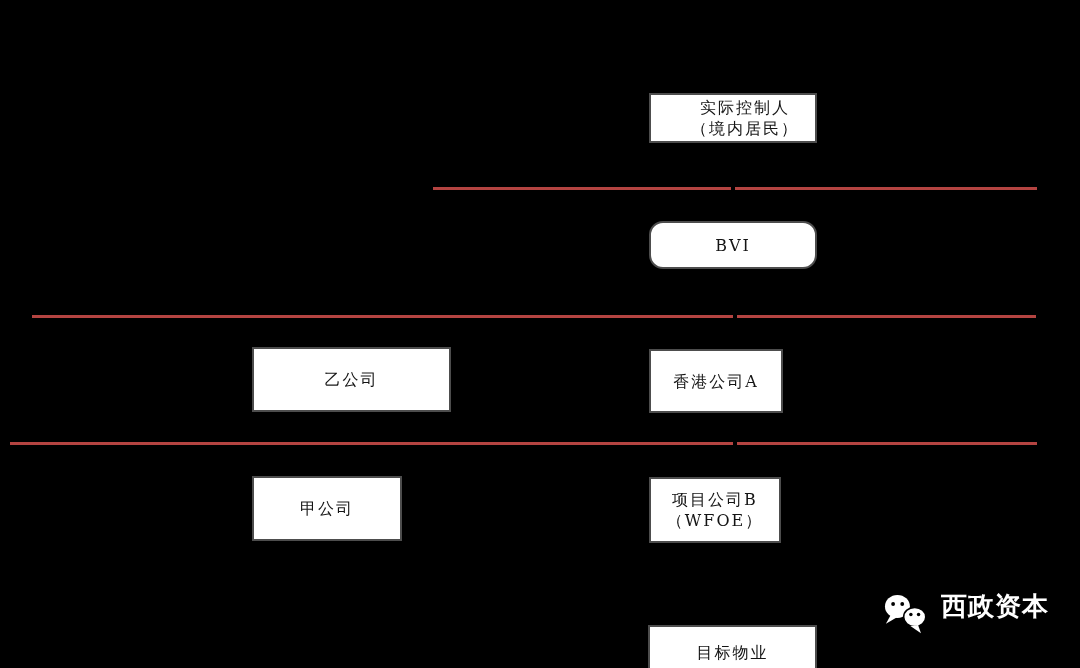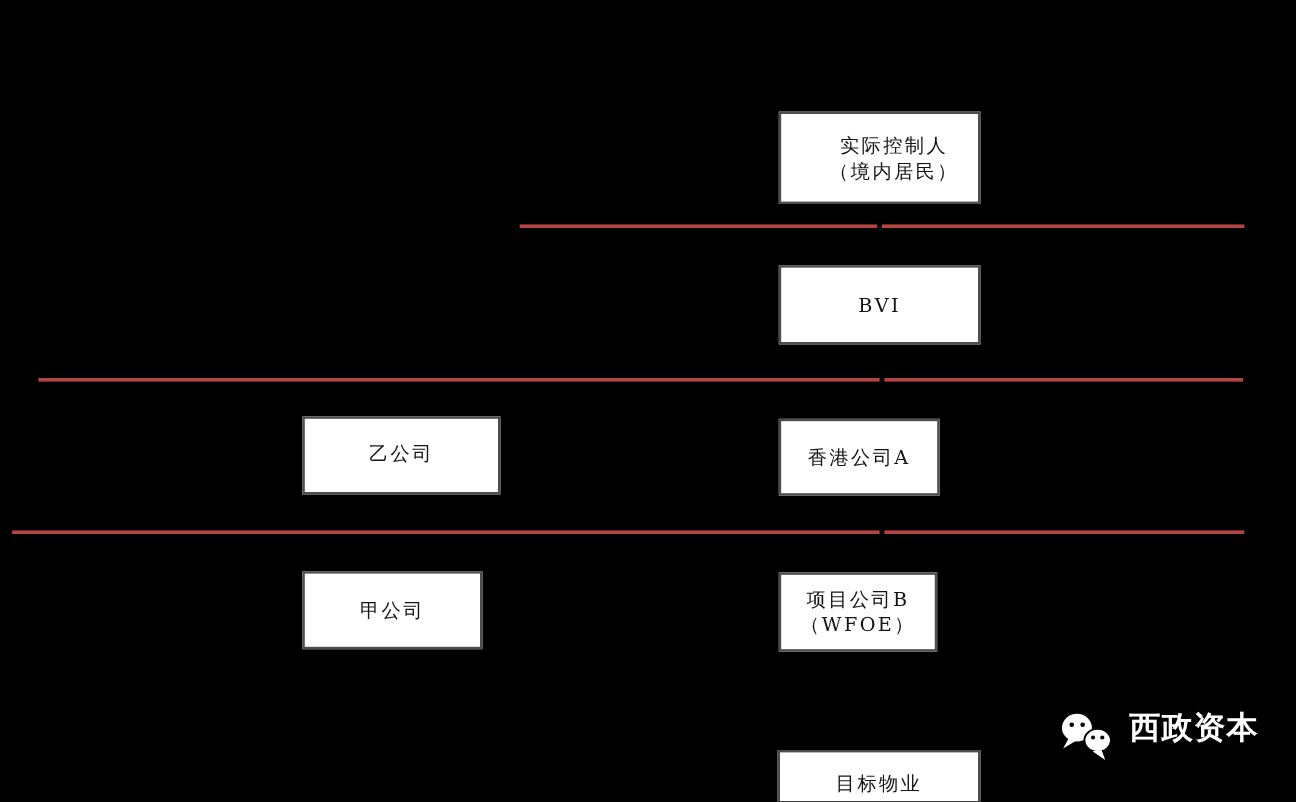--- a/index.html
+++ b/index.html
@@ -55,28 +55,28 @@
 <body>
 
 <div id="canvas">
 
   <div id="dividers">
       <div class="divider" style="left: 433px; top: 187px; width: 604px;"></div>
       <div class="divider" style="left: 32px; top: 315px; width: 1004px;"></div>
       <div class="divider" style="left: 10px; top: 442px; width: 1027px;"></div>
     </div>
   <div id="nodes">
-      <div class="node" style="left: 649px; top: 93px; width: 168px; height: 77px; padding-left: 24px;">
+      <div class="node" style="left: 649px; top: 93px; width: 168px; height: 50px; padding-left: 24px;">
         <span>实际控制人</span>
         <span>（境内居民）</span>
       </div>
-      <div class="node" style="left: 649px; top: 221px; width: 168px; height: 66px;">
+      <div class="node" style="left: 649px; top: 221px; width: 168px; height: 48px; border-radius: 14px;">
         <span>BVI</span>
       </div>
-      <div class="node" style="left: 252px; top: 347px; width: 165px; height: 65px; font-family: Liberation Mono, monospace;">
+      <div class="node" style="left: 252px; top: 347px; width: 199px; height: 65px;">
         <span>乙公司</span>
       </div>
       <div class="node" style="left: 649px; top: 349px; width: 134px; height: 64px;">
         <span>香港公司A</span>
       </div>
       <div class="node" style="left: 252px; top: 476px; width: 150px; height: 65px;">
         <span>甲公司</span>
       </div>
       <div class="node" style="left: 649px; top: 477px; width: 132px; height: 66px;">
         <span>项目公司B</span>

